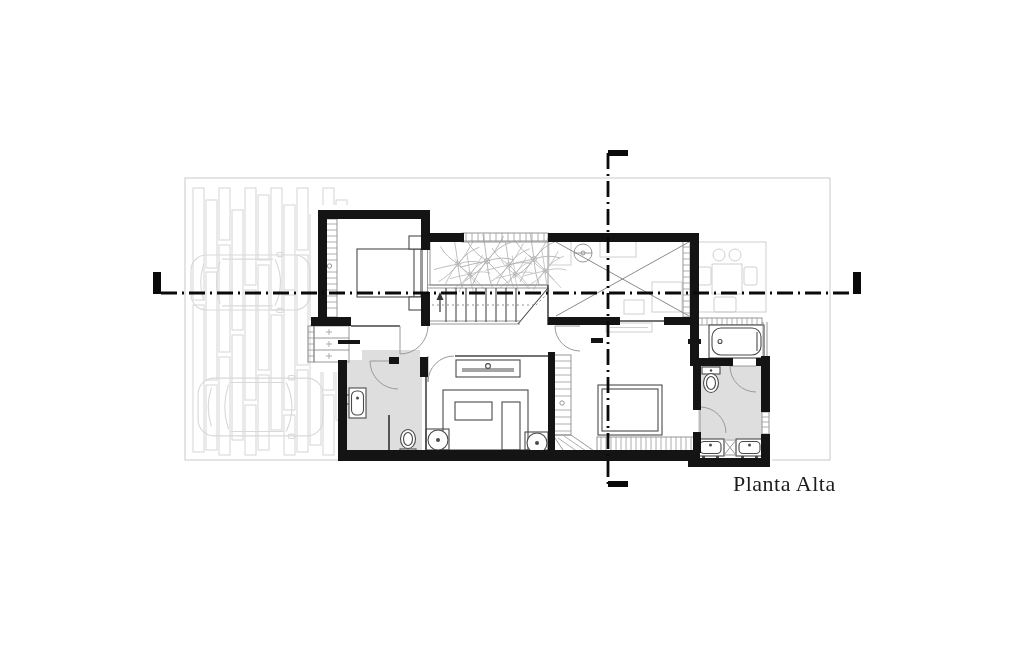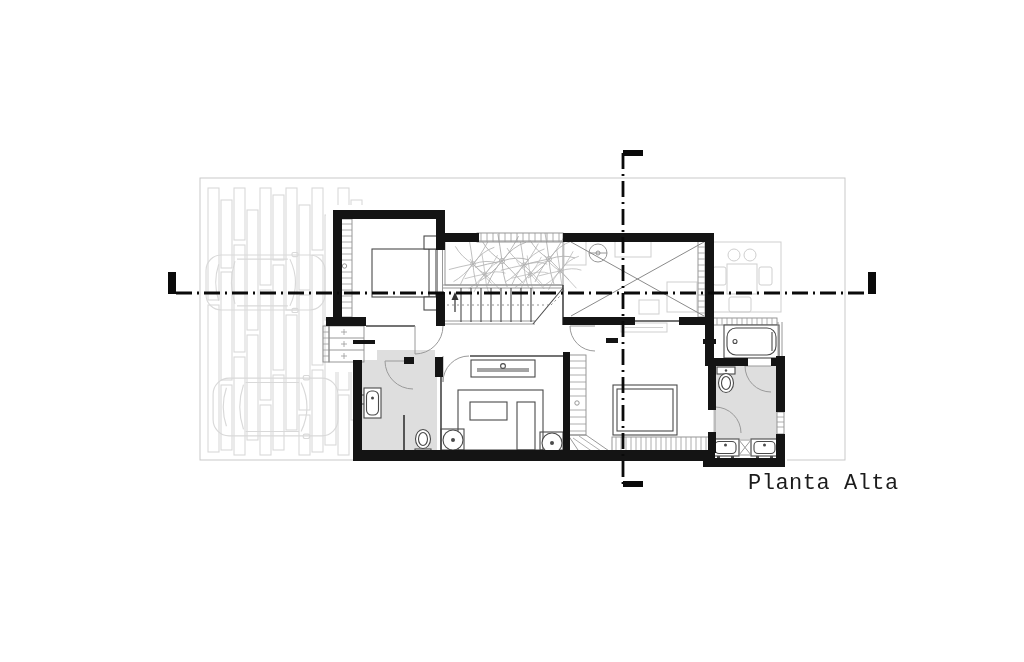--- a/index.html
+++ b/index.html
@@ -2,21 +2,21 @@
 <html style="--wall: #141414; --thin: #444444; --fixture: #4a4a4a; --faint: #d9d9d9; --floor: #dedede; --hatch: #9a9a9a; --plants: #b3b3b3; --lot: #c9c9c9; --section: #0a0a0a; --label: #1c1c1c; --bg: #ffffff;"><head>
 <meta charset="utf-8">
 <style>
   :root{
     --wall:#141414; --thin:#444444; --fixture:#4a4a4a; --faint:#d9d9d9;
     --floor:#dedede; --hatch:#9a9a9a; --plants:#b3b3b3; --lot:#c9c9c9;
     --section:#0a0a0a; --label:#1c1c1c; --bg:#ffffff;
   }
   html,body{margin:0;padding:0;background:var(--bg);}
   .canvas{position:relative;width:924px;height:662px;background:var(--bg);overflow:hidden;
-          font-family:Liberation Mono, monospace;margin-left:15px;}
+          font-family:Liberation Serif, serif;}
   svg{position:absolute;left:0;top:0;}
   .lot{stroke:var(--lot);fill:none;stroke-width:1;}
   .faint{stroke:var(--faint);fill:none;stroke-width:1.1;}
   .faint2{stroke:#cfcfcf;fill:none;stroke-width:1;}
   .gray{fill:var(--floor);stroke:none;}
   .wall{fill:var(--wall);stroke:none;}
   .thinw{stroke:var(--thin);stroke-width:1.6;fill:none;}
   .fx{stroke:var(--fixture);stroke-width:1.1;fill:#fff;}
   .fxn{stroke:var(--fixture);stroke-width:1.1;fill:none;}
   .lt{stroke:#8c8c8c;stroke-width:0.9;fill:none;}

